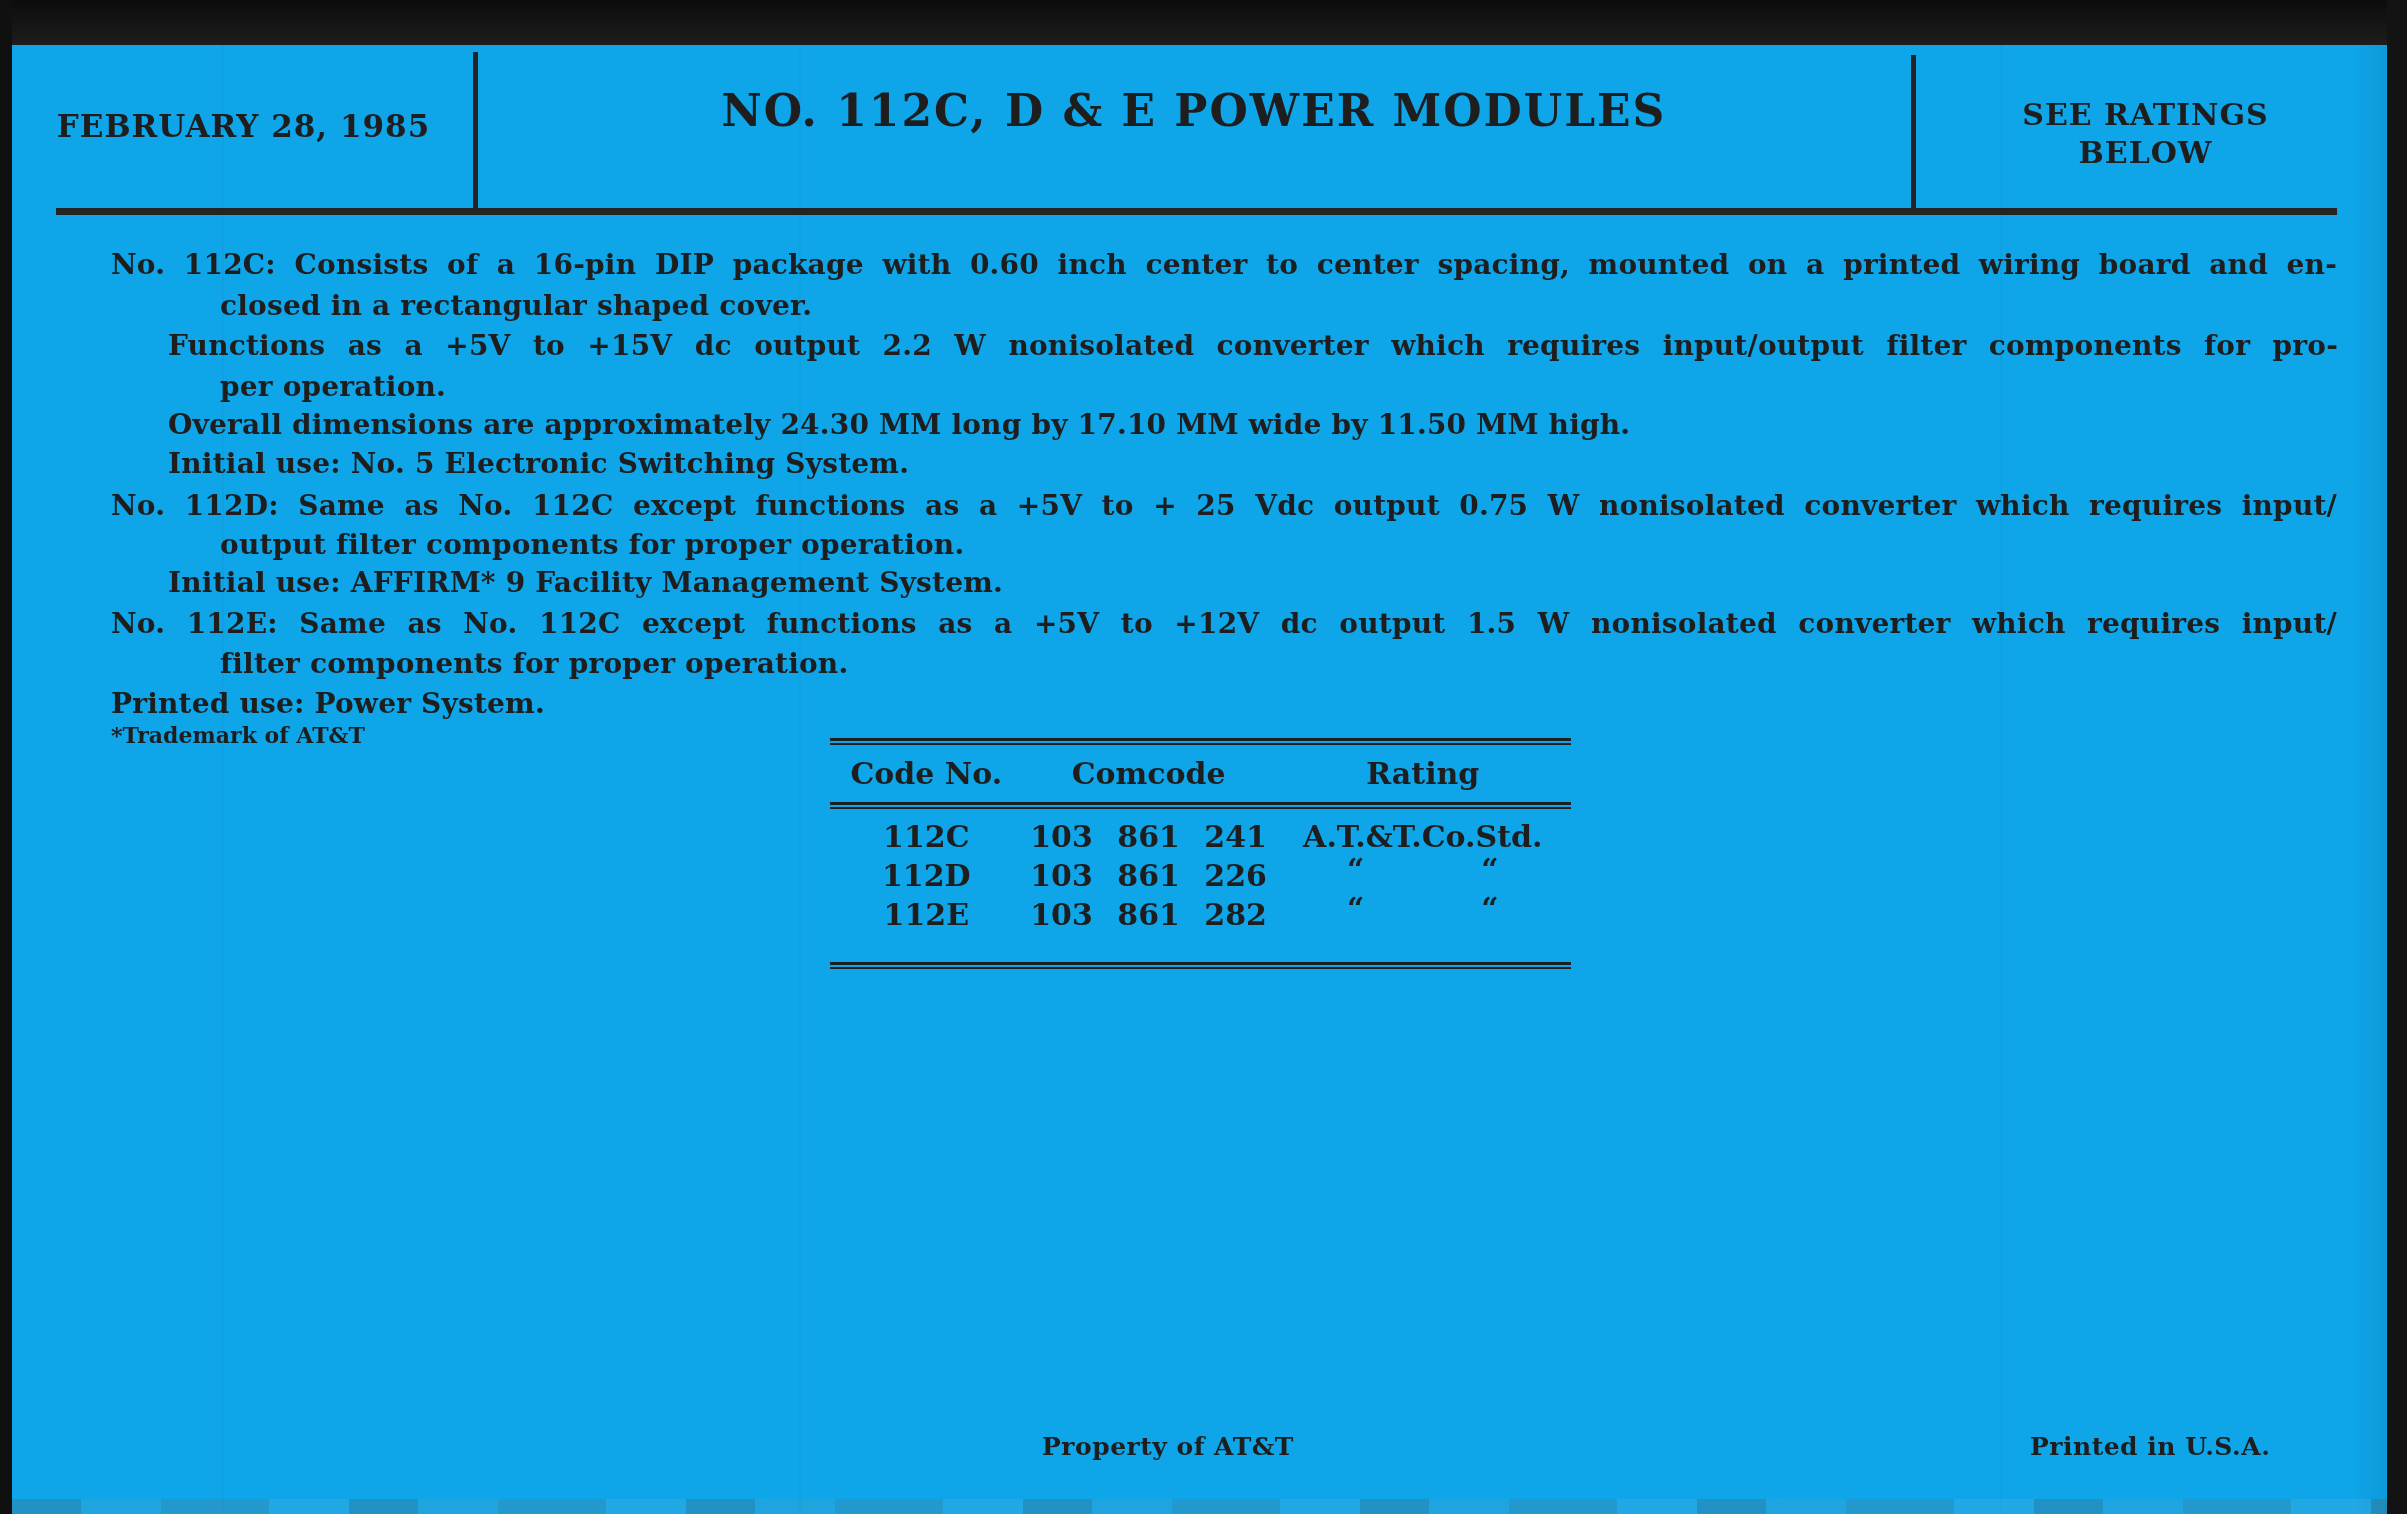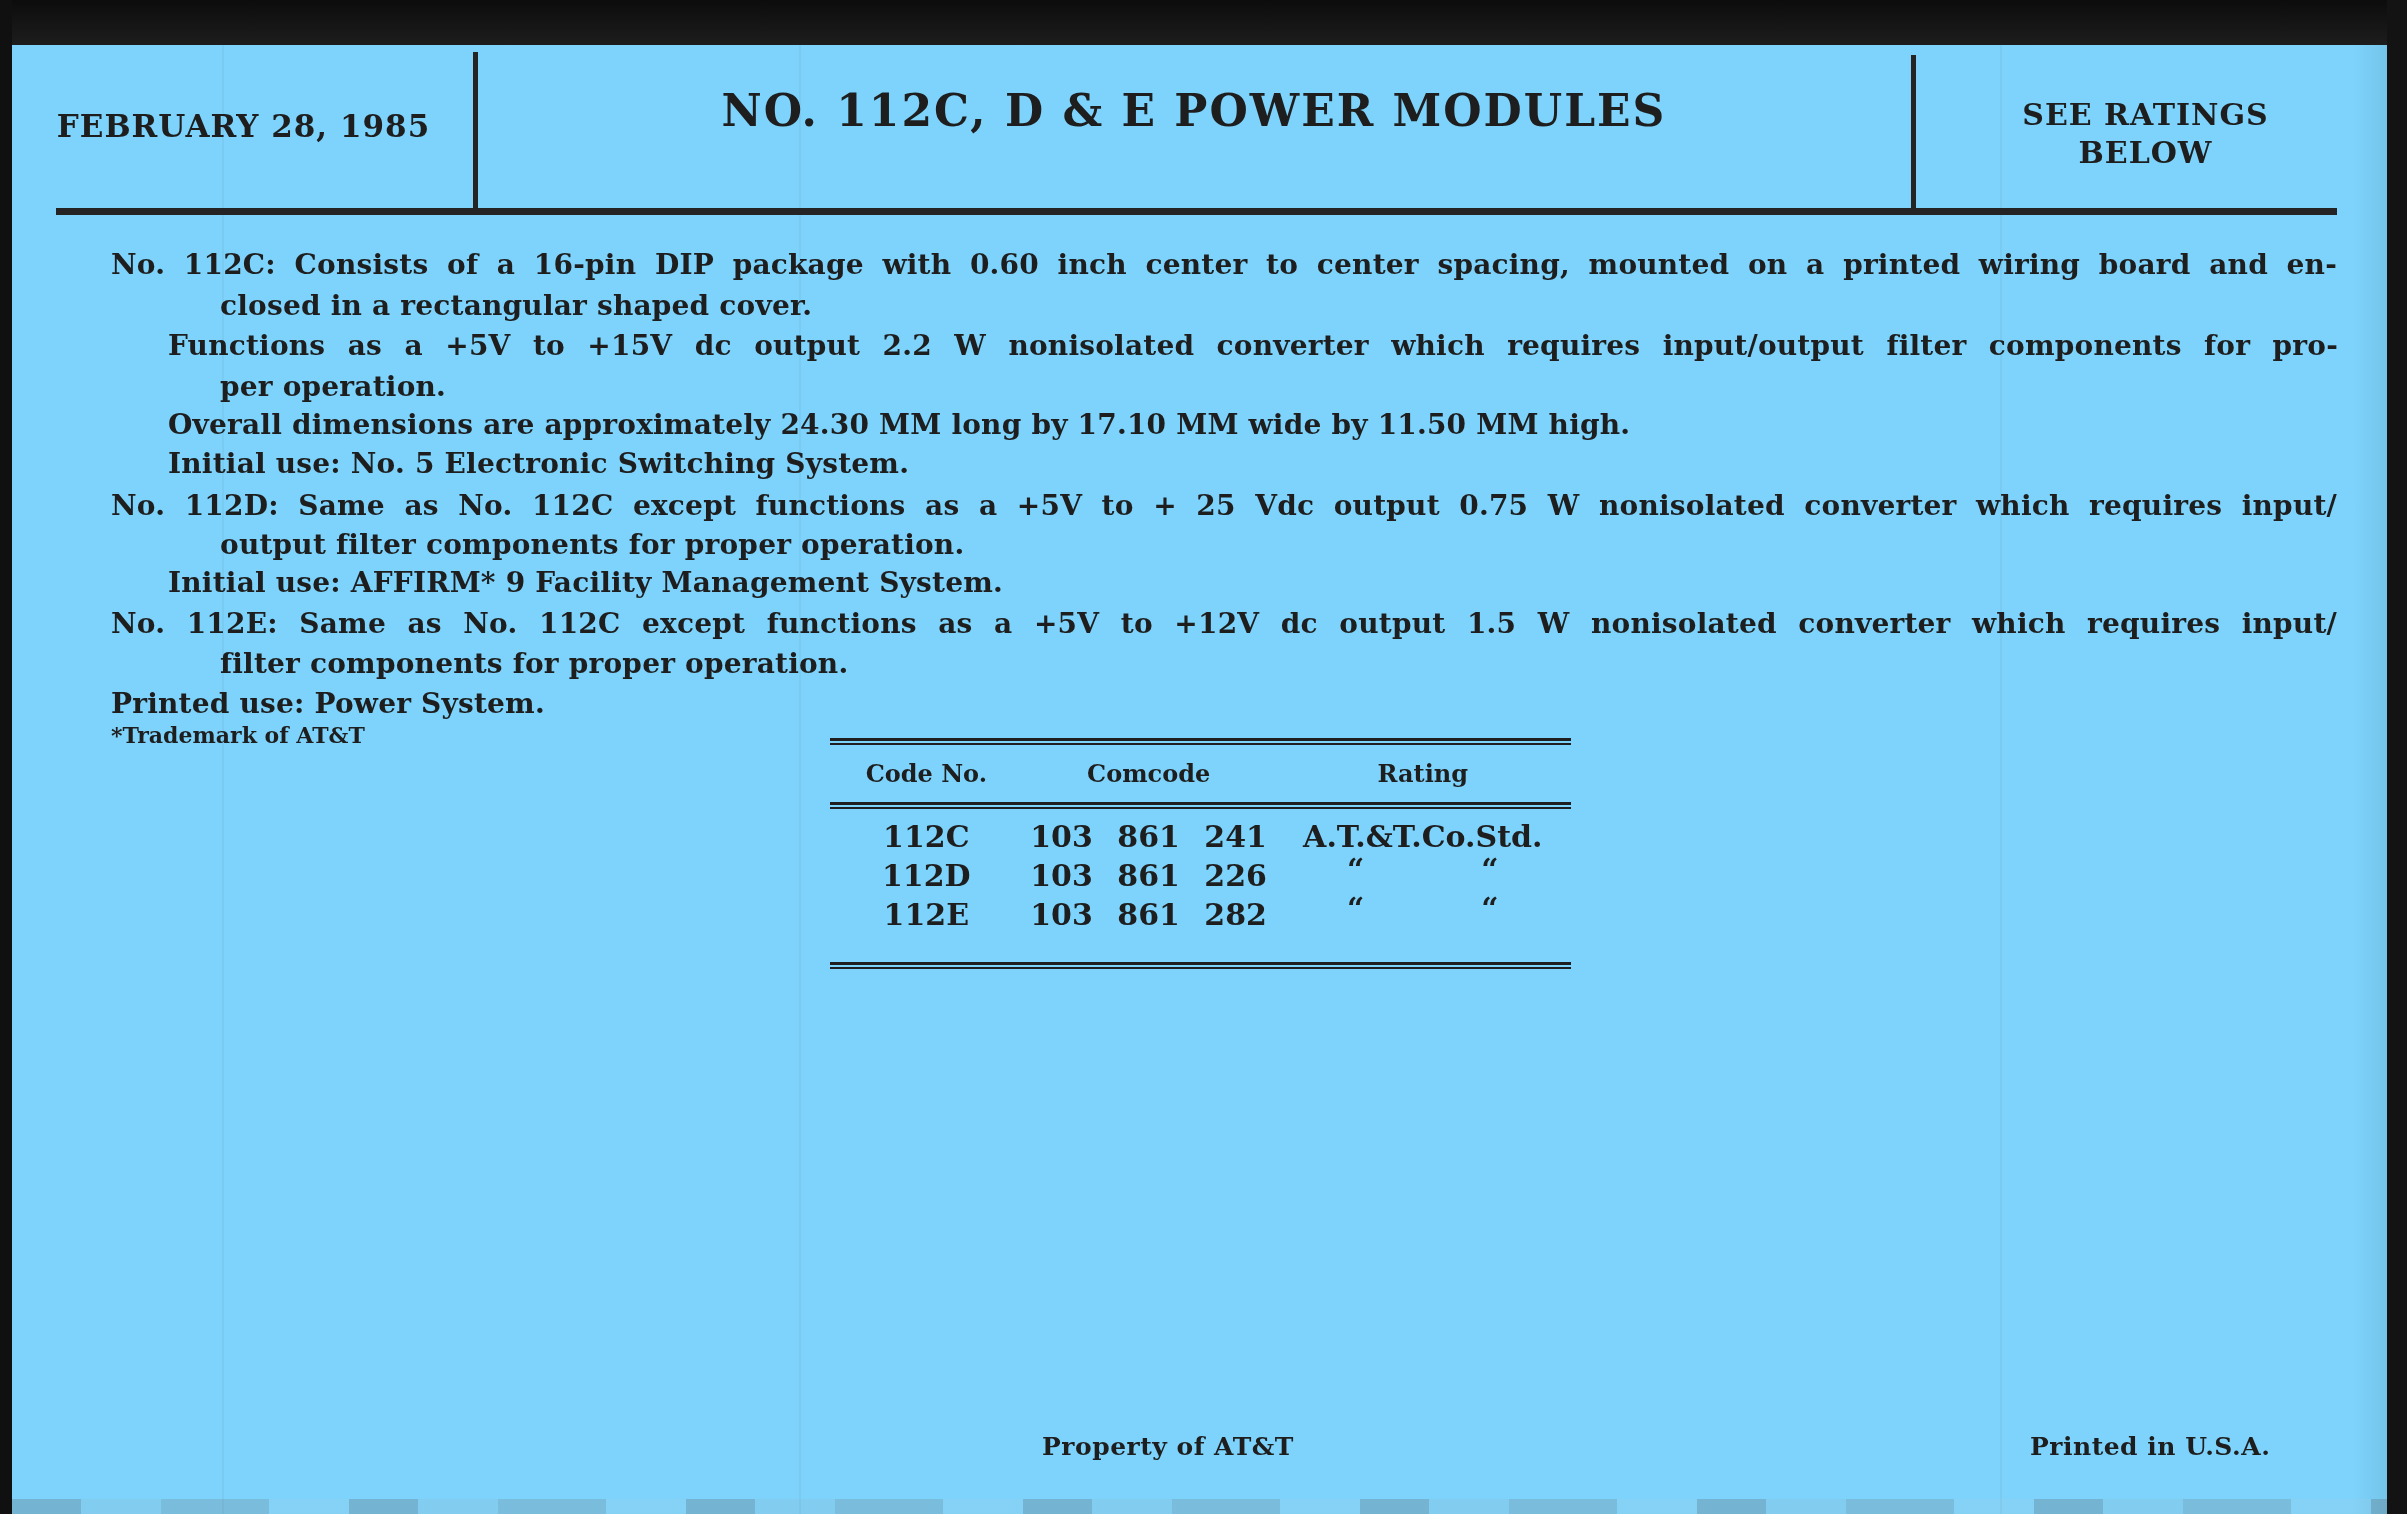--- a/index.html
+++ b/index.html
@@ -11,21 +11,21 @@
     font-family:"DejaVu Serif","Liberation Serif",serif;
     color:#1e1e1e;
   }
   
   .scan-top    { position:absolute; left:0; top:0; width:100%; height:45px; background:linear-gradient(180deg,#0c0c0c,#1d1d1d); }
   .scan-left   { position:absolute; left:0; top:0; width:12px; height:100%; background:#101010; }
   .scan-right  { position:absolute; right:0; top:0; width:21px; height:100%; background:#131313; }
   
   .page {
     position:absolute; left:12px; top:45px; right:21px; bottom:0;
-    background:#7dd3fc;
+    background:#0ea5e9;
   }
   .page-shade-right {
     position:absolute; right:0; top:0; width:34px; height:100%;
     background:linear-gradient(90deg, rgba(0,0,0,0) 0%, rgba(0,0,0,0.07) 100%);
   }
   .fold { position:absolute; top:0; width:2px; height:100%; background:rgba(60,60,60,0.05); }
   .fold.f1 { left:210px; }
   .fold.f2 { left:787px; }
   .fold.f3 { left:1988px; }
   .page-bottom-mottle {
@@ -71,21 +71,21 @@
   .l10 { left:208px; top:602px; }
   .l11 { left:99px; top:642px; }
   .l12 { left:99px; top:677px; }
   
   .rtable { position:absolute; left:818px; top:693px; width:741px; }
   .tline { height:7px; border-top:3px solid #1f1f1f; border-bottom:2px solid #1f1f1f; }
   .trow { display:flex; align-items:center; }
   .trow .c1 { width:26%; text-align:center; }
   .trow .c2 { width:34%; text-align:center; }
   .trow .c3 { width:40%; text-align:center; }
-  .thead { height:57px; font-weight:bold; font-size:24px; }
+  .thead { height:57px; font-weight:bold; font-size:30px; }
   .tbodyrows { padding:8px 0 28px 0; }
   .tr-data { height:39px; font-weight:bold; font-size:30px; }
   .tr-data .c2 { word-spacing:14px; }
   .ditto-pair { display:flex; justify-content:center; gap:117px; }
   .ditto { font-size:30px; line-height:20px; position:relative; top:-6px; }
   
   .ft { position:absolute; top:1387px; font-weight:bold; font-size:25px; letter-spacing:0.5px; }
   .ft-property { left:1030px; }
   .ft-printed  { left:2018px;text-align:right; }
 </style>

